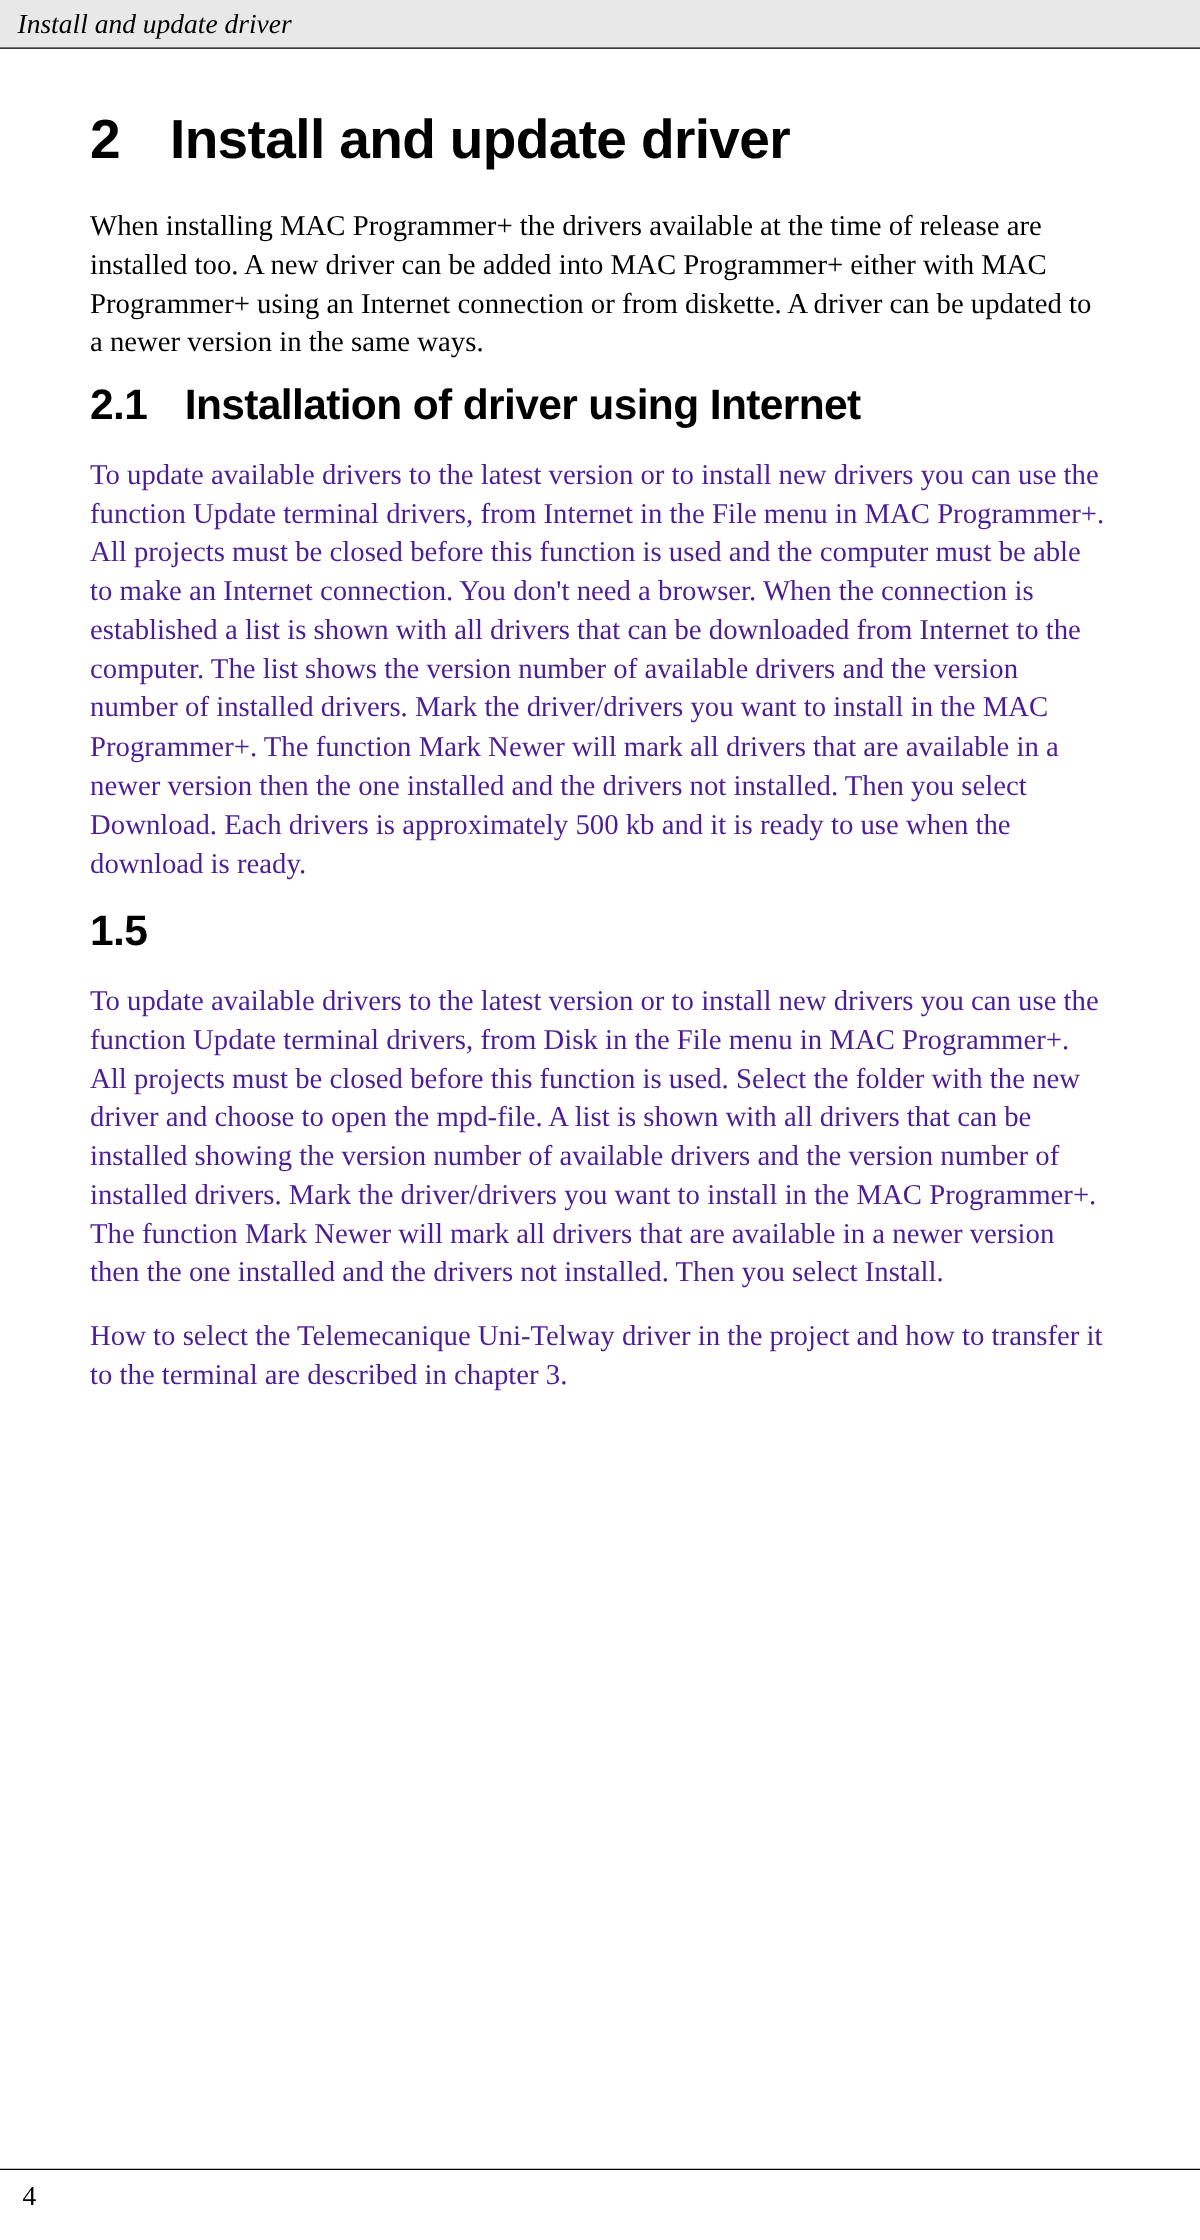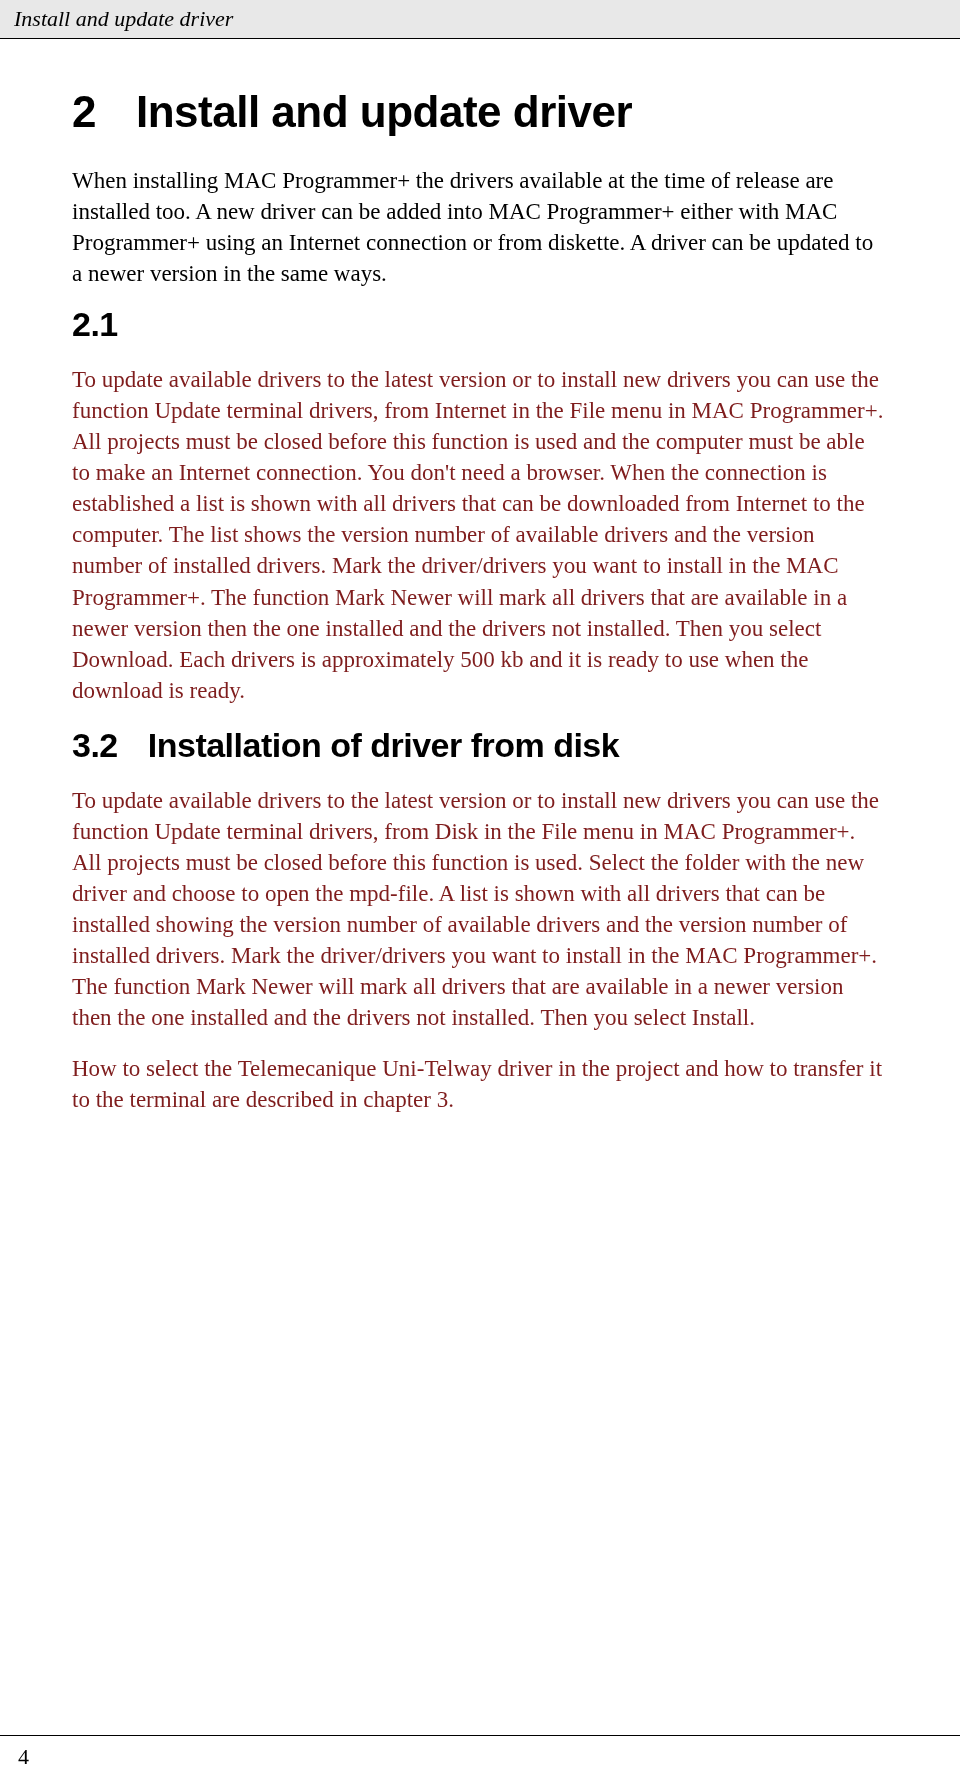--- a/index.html
+++ b/index.html
@@ -51,21 +51,21 @@
       font-family: 'Trebuchet MS', 'Arial Narrow', Arial, sans-serif;
       font-weight: bold;
       font-size: 34px;
       letter-spacing: -0.5px;
       color: #000;
     }
     .body-para {
       font-family: 'Palatino Linotype', Palatino, Georgia, serif;
       font-size: 23px;
       line-height: 1.35;
-      color: #7f1d1d;
+      color: #4c1d95;
       margin-bottom: 20px;
       text-align: left;
     }
     .italic-ref {
     }
     .footer-bar {
       position: absolute;
       bottom: 22px;
       left: 0;
       right: 0;
@@ -89,27 +89,27 @@
 
   <div class="h1-row">
     <span class="h1-num">2</span>
     <span class="h1-text">Install and update driver</span>
   </div>
 
   <p class="intro-para">When installing MAC Programmer+ the drivers available at the time of release are installed too. A new driver can be added into MAC Programmer+ either with MAC Programmer+ using an Internet connection or from diskette. A driver can be updated to a newer version in the same ways.</p>
 
   <div class="h2-row">
     <span class="h2-num">2.1</span>
+    <span class="h2-text">Installation of driver using Internet</span>
   </div>
 
   <p class="body-para">To update available drivers to the latest version or to install new drivers you can use the function Update terminal drivers, from Internet in the File menu in MAC Programmer+. All projects must be closed before this function is used and the computer must be able to make an Internet connection. You don't need a browser. When the connection is established a list is shown with all drivers that can be downloaded from Internet to the computer. The list shows the version number of available drivers and the version number of installed drivers. Mark the driver/drivers you want to install in the MAC Programmer+. The function Mark Newer will mark all drivers that are available in a newer version then the one installed and the drivers not installed. Then you select Download. Each drivers is approximately 500 kb and it is ready to use when the download is ready.</p>
 
   <div class="h2-row">
-    <span class="h2-num">3.2</span>
-    <span class="h2-text">Installation of driver from disk</span>
+    <span class="h2-num">1.5</span>
   </div>
 
   <p class="body-para">To update available drivers to the latest version or to install new drivers you can use the function Update terminal drivers, from Disk in the File menu in MAC Programmer+. All projects must be closed before this function is used. Select the folder with the new driver and choose to open the mpd-file. A list is shown with all drivers that can be installed showing the version number of available drivers and the version number of installed drivers. Mark the driver/drivers you want to install in the MAC Programmer+. The function Mark Newer will mark all drivers that are available in a newer version then the one installed and the drivers not installed. Then you select Install.</p>
 
   <p class="body-para">
     <span>How to select the Telemecanique Uni-Telway driver in the project and how to transfer it to the terminal are described in </span><span class="italic-ref">chapter 3</span><span>.</span>
   </p>
 
 </div>
 

